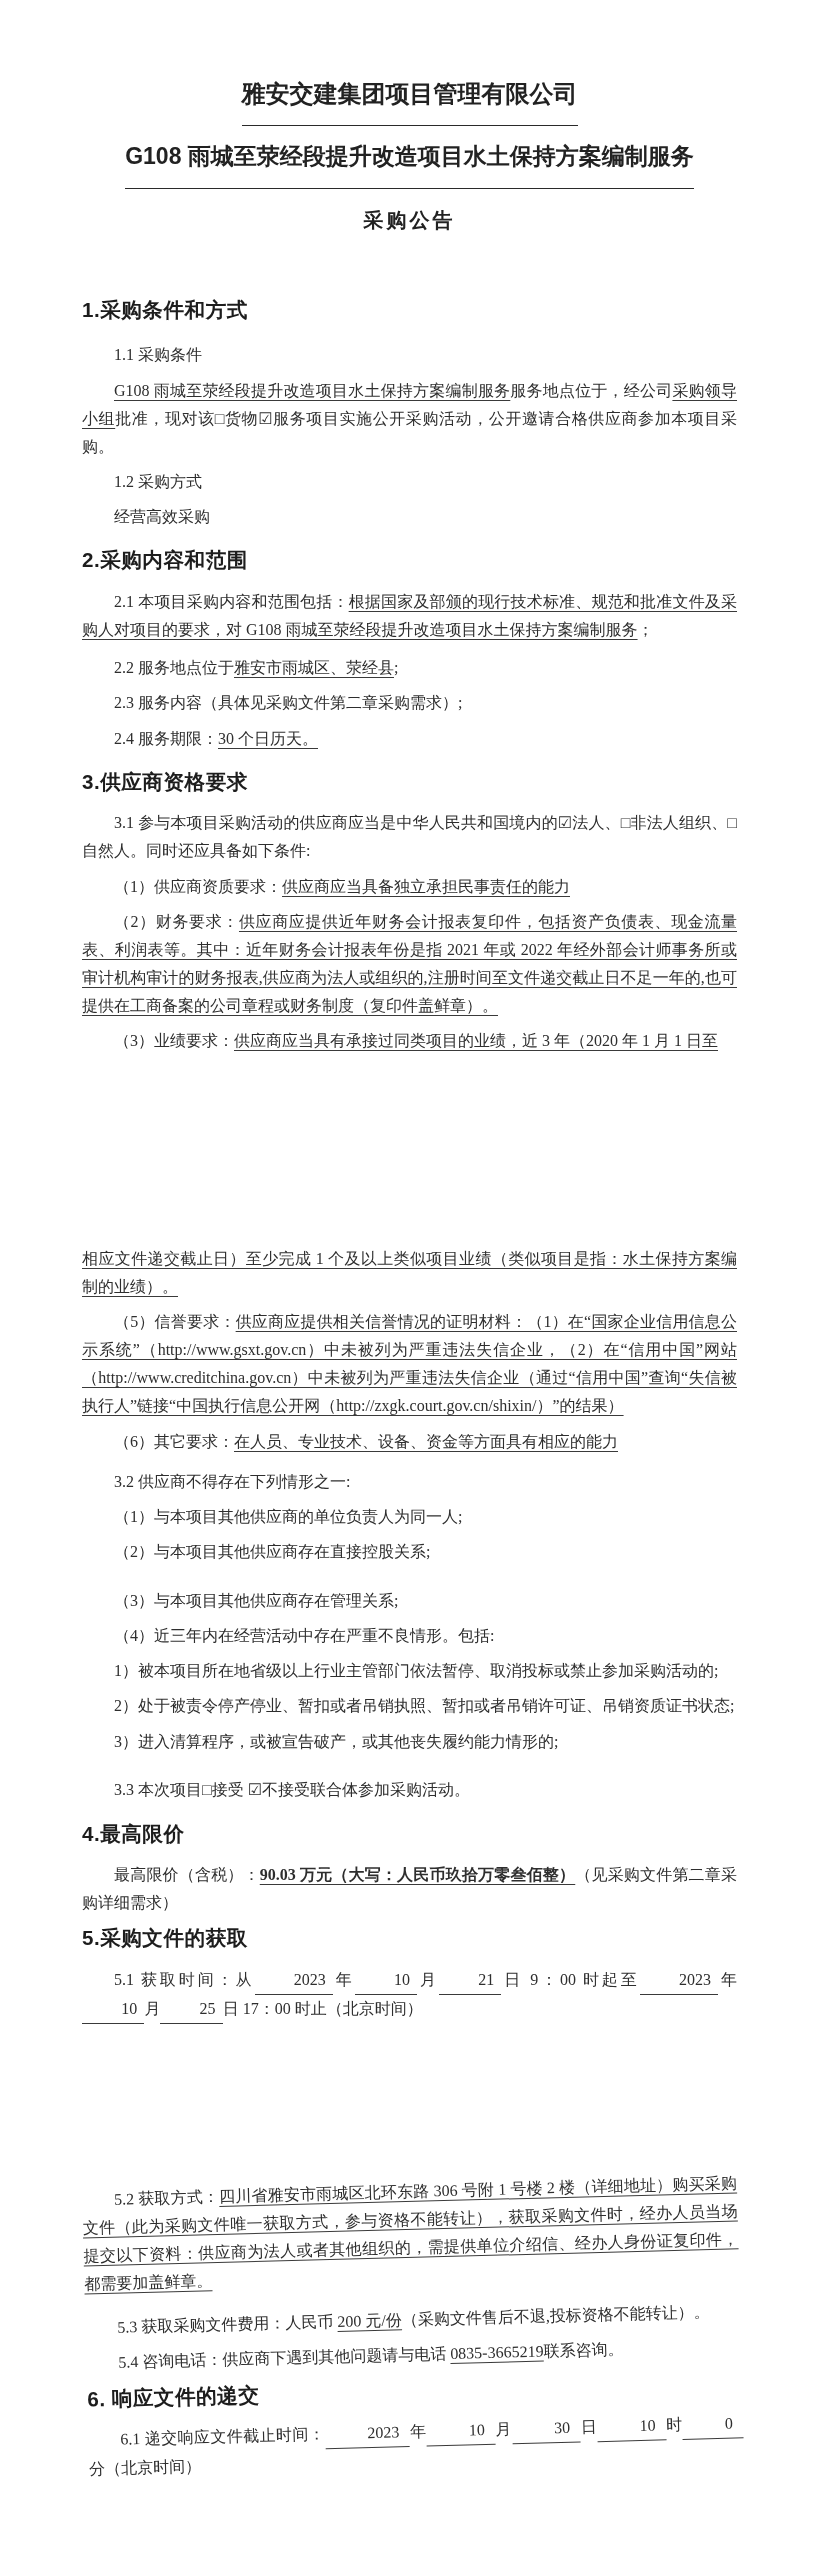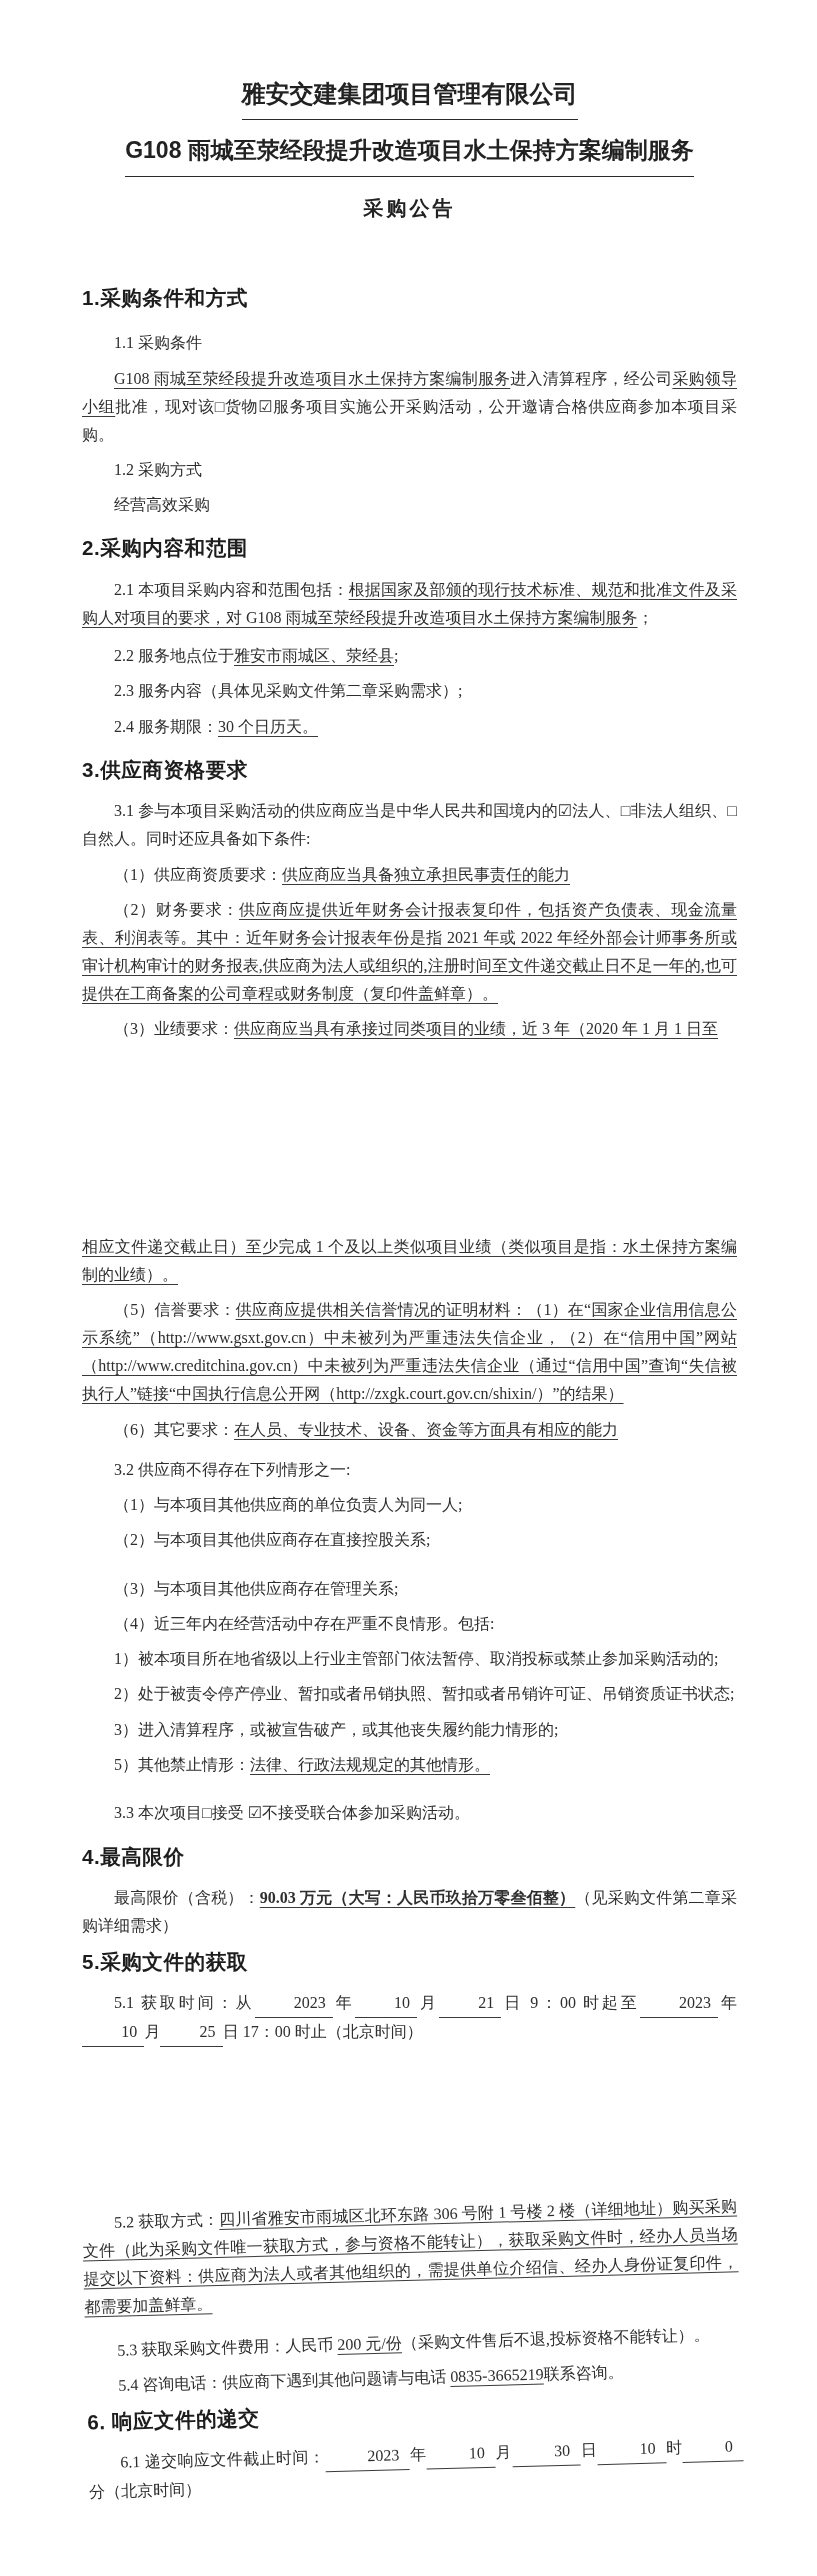--- a/index.html
+++ b/index.html
@@ -5,21 +5,21 @@
   html,body{margin:0;padding:0;background:#ffffff;}
   .page{position:relative;width:818px;height:3468px;margin:0 auto;background:#fff;overflow:hidden;
         color:#2e2e2e;font-family:"Liberation Serif","DejaVu Serif",serif;}
   .doc{position:absolute;left:82px;top:77px;width:655px;}
   .t1{font-family:"Liberation Sans","DejaVu Sans",sans-serif;font-weight:bold;text-align:center;
       font-size:24px;line-height:33px;margin:0 0 14.4px;color:#222;}
   .t2{font-family:"Liberation Sans","DejaVu Sans",sans-serif;font-weight:bold;text-align:center;
       font-size:23px;line-height:33px;margin:0 0 16.5px;color:#222;}
   .t3{font-family:"Liberation Sans","DejaVu Sans",sans-serif;font-weight:bold;text-align:center;
       font-size:20px;line-height:29px;margin:0;letter-spacing:3.1px;color:#222;}
-  .tline{border-bottom:1.5px solid #2a2a2a;padding-bottom:9px;display:inline-block;}
+  .tline{border-bottom:1.5px solid #2a2a2a;padding-bottom:15px;display:inline-block;}
   h2.sec{font-family:"Liberation Sans","DejaVu Sans",sans-serif;font-weight:bold;color:#1d1d1d;
          font-size:20.6px;line-height:27px;margin:15.5px 0 14.4px;letter-spacing:0.5px;}
   p.b{font-size:16px;line-height:28px;margin:0 0 7.2px;text-align:justify;}
   .indent{text-indent:32px;}
   .u{text-decoration:underline;text-underline-offset:4.1px;text-decoration-thickness:1px;text-decoration-color:#3a3a3a;}
   .bold{font-weight:bold;}
   .blank{display:inline-block;border-bottom:1px solid #3a3a3a;padding:0 7.2px;text-decoration:none;}
   .blank.wide{padding:0 10.3px;}
   .gap1{height:183px;}
   .gap2{height:155px;}
@@ -31,21 +31,21 @@
 <div class="page">
   <div class="doc">
 
     <div class="t1"><span class="tline">雅安交建集团项目管理有限公司</span></div>
     <div class="t2"><span class="tline">G108 雨城至荥经段提升改造项目水土保持方案编制服务</span></div>
     <div class="t3">采购公告</div>
 
     <h2 class="sec" style="margin-top:61px;">1.采购条件和方式</h2>
     <p class="b indent" style="margin-top:18.5px;">1.1  采购条件</p>
     <p class="b indent">
-      <span class="u">G108 雨城至荥经段提升改造项目水土保持方案编制服务</span><span>进入清算程序，经公司</span><span class="u">采购领导小组</span><span>批准，现对该</span><span>□</span><span>货物</span><span>☑</span><span>服务</span><span>项目实施公开采购活动，公开邀请合格供应商参加本项目采购。</span>
+      <span class="u">G108 雨城至荥经段提升改造项目水土保持方案编制服务</span><span>服务地点位于，经公司</span><span class="u">采购领导小组</span><span>批准，现对该</span><span>□</span><span>货物</span><span>☑</span><span>服务</span><span>项目实施公开采购活动，公开邀请合格供应商参加本项目采购。</span>
     </p>
     <p class="b indent">1.2 采购方式</p>
     <p class="b indent">经营高效采购</p>
 
     <h2 class="sec">2.采购内容和范围</h2>
     <p class="b indent">
       <span>2.1 本项目采购内容和范围包括：</span><span class="u">根据国家及部颁的现行技术标准、规范和批准文件及采购人对项目的要求，对 G108 雨城至荥经段提升改造项目水土保持方案编制服务</span><span>；</span>
     </p>
     <p class="b indent" style="margin-top:10.3px;">
       <span>2.2 服务地点位于</span><span class="u">雅安市雨城区、荥经县</span><span>;</span>
@@ -81,23 +81,20 @@
       <span>（6）其它要求：</span><span class="u">在人员、专业技术、设备、资金等方面具有相应的能力</span>
     </p>
     <p class="b indent" style="margin-top:12.4px;">3.2 供应商不得存在下列情形之一:</p>
     <p class="b indent">（1）与本项目其他供应商的单位负责人为同一人;</p>
     <p class="b indent">（2）与本项目其他供应商存在直接控股关系;</p>
     <p class="b indent" style="margin-top:20.6px;">（3）与本项目其他供应商存在管理关系;</p>
     <p class="b indent">（4）近三年内在经营活动中存在严重不良情形。包括:</p>
     <p class="b indent">1）被本项目所在地省级以上行业主管部门依法暂停、取消投标或禁止参加采购活动的;</p>
     <p class="b indent">2）处于被责令停产停业、暂扣或者吊销执照、暂扣或者吊销许可证、吊销资质证书状态;</p>
     <p class="b indent">3）进入清算程序，或被宣告破产，或其他丧失履约能力情形的;</p>
-    <p class="b indent">
-      <span>5）其他禁止情形：</span><span class="u">法律、行政法规规定的其他情形。</span>
-    </p>
     <p class="b indent" style="margin-top:20.6px;">
       <span>3.3 本次项目</span><span>□</span><span>接受</span>&nbsp;<span>☑</span><span>不接受</span><span>联合体参加采购活动。</span>
     </p>
 
     <h2 class="sec">4.最高限价</h2>
     <p class="b indent">
       <span>最高限价（含税）：</span><span class="u bold">90.03 万元（大写：人民币玖拾万零叁佰整）</span><span>（见采购文件第二章采购详细需求）</span>
     </p>
 
     <h2 class="sec" style="margin-top:5px;">5.采购文件的获取</h2>

